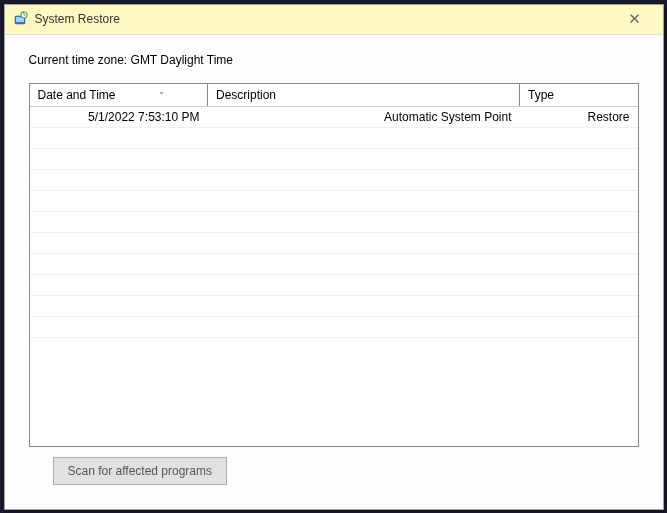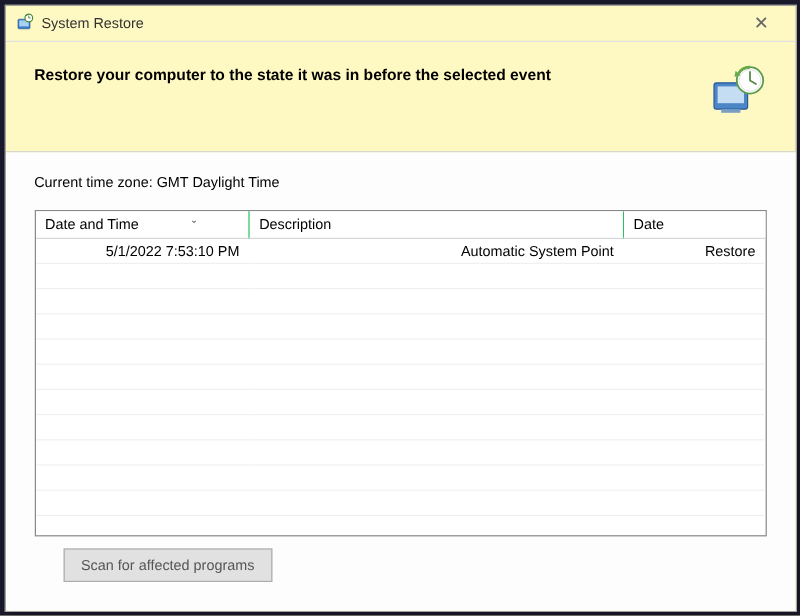--- a/index.html
+++ b/index.html
@@ -129,54 +129,39 @@
         <rect x="3" y="6" width="8" height="5" fill="#a8d0f0"></rect>
         <circle cx="11" cy="4" r="3.2" fill="#fff" stroke="#4a8a3a" stroke-width="1"></circle>
         <path d="M11 2 L11 4 L12.5 4" stroke="#4a8a3a" stroke-width="0.8" fill="none"></path>
         <path d="M8.5 2.2 A3 3 0 0 1 11 1" stroke="#4a8a3a" stroke-width="1" fill="none"></path>
       </svg>
     </span>
     <span class="title">System Restore</span>
     <span class="close">✕</span>
   </div>
 
-  <div class="header">
-    <div class="headline">Restore your computer to the state it was in before the selected event</div>
-    <div class="bigicon">
-      <svg width="48" height="48" viewBox="0 0 48 48">
-        <rect x="4" y="16" width="28" height="22" rx="2" fill="#4d86c7" stroke="#2a5a9a" stroke-width="1"></rect>
-        <rect x="7" y="19" width="22" height="14" fill="#c4ddf2"></rect>
-        <rect x="10" y="38" width="16" height="3" fill="#7a9ec4"></rect>
-        <circle cx="34" cy="14" r="11" fill="#fefefe" stroke="#5a9a4a" stroke-width="1.5"></circle>
-        <circle cx="34" cy="14" r="9" fill="none" stroke="#d0d0d0" stroke-width="0.5"></circle>
-        <path d="M34 7 L34 14 L39 17" stroke="#5a8a4a" stroke-width="1.5" fill="none" stroke-linecap="round"></path>
-        <path d="M24 9 A11 11 0 0 1 34 3" stroke="#6aaa4a" stroke-width="2.5" fill="none"></path>
-        <polygon points="22,6 26,10 21,11" fill="#6aaa4a"></polygon>
-      </svg>
-    </div>
-  </div>
 
   <div class="body">
     <div class="tzline">Current time zone: GMT Daylight Time</div>
 
     <div class="grid">
       <table>
         <colgroup>
           <col class="col-date">
             <col class="col-desc">
             <col class="col-type">
         </colgroup>
         <thead>
           <tr>
             <th>
               <span>Date and Time</span>
               <span class="sort-ind">⌄</span>
             </th>
             <th>Description</th>
-            <th>Date</th>
+            <th>Type</th>
           </tr>
         </thead>
         <tbody>
           <tr>
             <td>5/1/2022 7:53:10 PM</td>
             <td>Automatic System Point</td>
             <td>Restore</td>
           </tr>
           <tr class="blank">
               <td>.</td>

